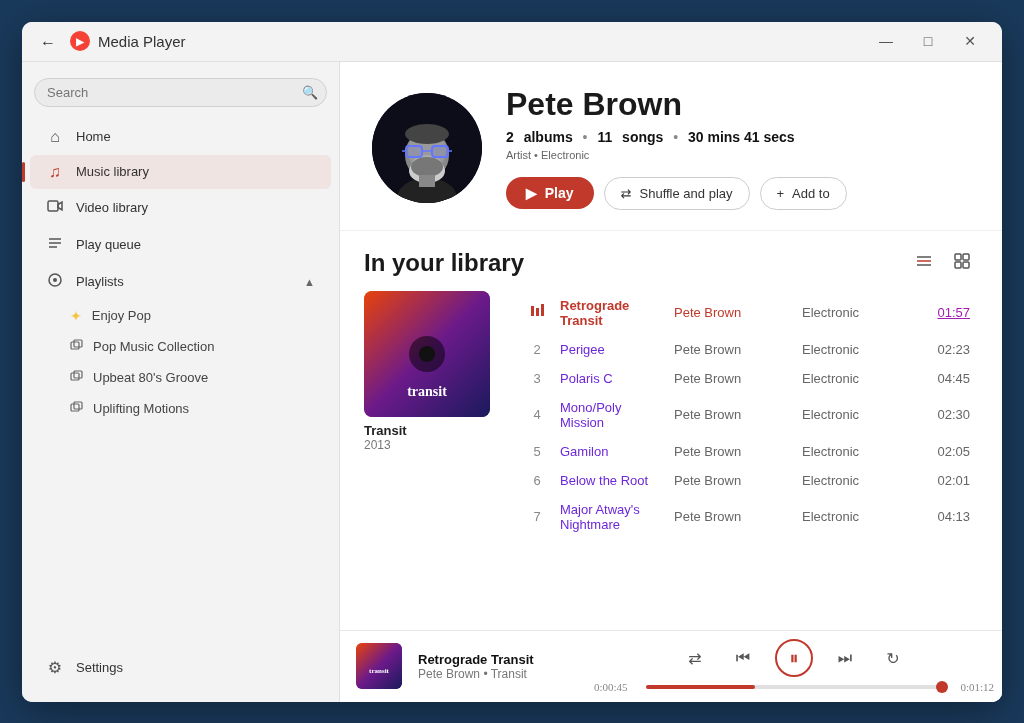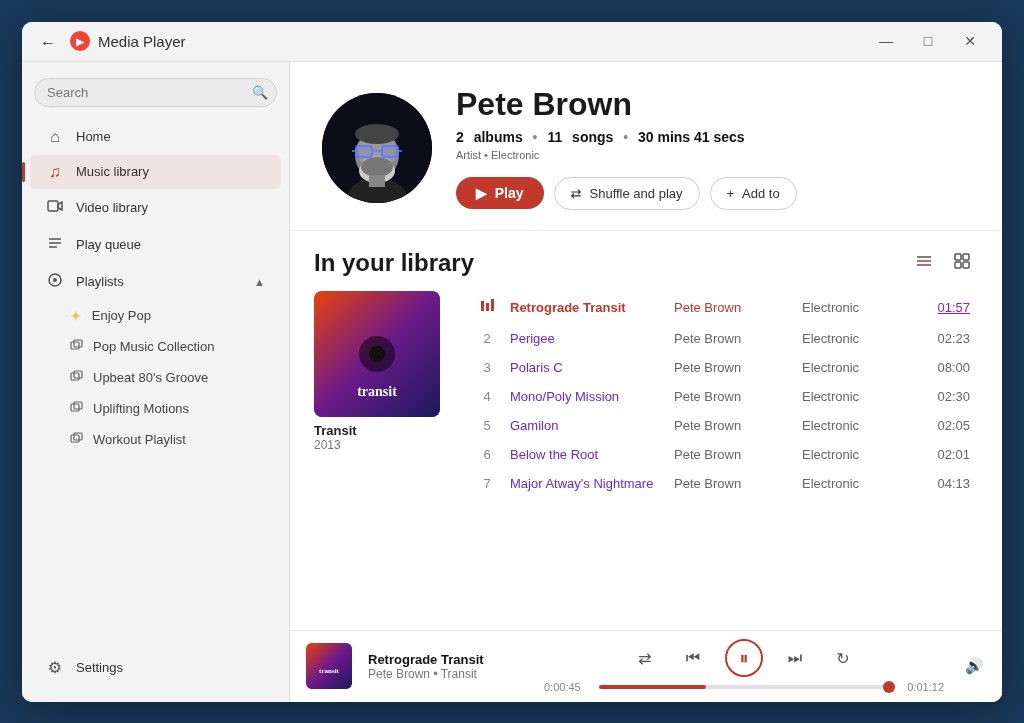--- a/index.html
+++ b/index.html
@@ -70,21 +70,21 @@
       font-size: 14px;
       color: #555;
       border-radius: 4px;
     }
     .content-area {
       display: flex;
       flex: 1;
       overflow: hidden;
     }
     .sidebar {
-      width: 268px;
+      width: 318px;
       background: #f3f3f3;
       border-right: 1px solid #e0e0e0;
       display: flex;
       flex-direction: column;
       padding: 8px 0;
       overflow-y: auto;
       flex-shrink: 0;
     }
     .search-box {
       margin: 8px 12px 12px;
@@ -348,20 +348,21 @@
       width: 38px; height: 38px;
       background: white;
       border: 2px solid #c0392b;
       border-radius: 50%;
       color: #c0392b;
       font-size: 18px;
     }
     .progress-row {
       display: flex; align-items: center; gap: 18px;
       width: 400px;
+      font-family: Liberation Serif, serif;
     }
     .progress-time { font-size: 11px; color: #888; }
     .progress-bar {
       flex: 1;
       height: 4px;
       background: #e0e0e0;
       border-radius: 2px;
       position: relative;
       cursor: pointer;
     }
@@ -485,29 +486,20 @@
           <span>Upbeat 80's Groove</span>
         </div>
         <div class="playlist-item">
           <span class="playlist-icon">
             <svg width="13" height="13" viewBox="0 0 13 13" fill="none">
               <rect x="1" y="3" width="8" height="7" rx="1" stroke="#666" stroke-width="1.2"></rect>
               <rect x="4" y="1" width="8" height="7" rx="1" stroke="#666" stroke-width="1.2"></rect>
             </svg>
           </span>
           <span>Uplifting Motions</span>
-        </div>
-        <div class="playlist-item">
-          <span class="playlist-icon">
-            <svg width="13" height="13" viewBox="0 0 13 13" fill="none">
-              <rect x="1" y="3" width="8" height="7" rx="1" stroke="#666" stroke-width="1.2"></rect>
-              <rect x="4" y="1" width="8" height="7" rx="1" stroke="#666" stroke-width="1.2"></rect>
-            </svg>
-          </span>
-          <span>Workout Playlist</span>
         </div>
       </nav>
 
       <div class="sidebar-bottom">
         <div class="settings-item">
           <span class="nav-icon">⚙</span>
           <span>Settings</span>
         </div>
       </div>
     </div>
@@ -654,21 +646,21 @@
               <span class="song-name">Perigee</span>
               <span class="song-artist">Pete Brown</span>
               <span class="song-genre">Electronic</span>
               <span class="song-duration">02:23</span>
             </div>
             <div class="song-row">
               <span class="song-num">3</span>
               <span class="song-name">Polaris C</span>
               <span class="song-artist">Pete Brown</span>
               <span class="song-genre">Electronic</span>
-              <span class="song-duration">08:00</span>
+              <span class="song-duration">04:45</span>
             </div>
             <div class="song-row">
               <span class="song-num">4</span>
               <span class="song-name">Mono/Poly Mission</span>
               <span class="song-artist">Pete Brown</span>
               <span class="song-genre">Electronic</span>
               <span class="song-duration">02:30</span>
             </div>
             <div class="song-row">
               <span class="song-num">5</span>

